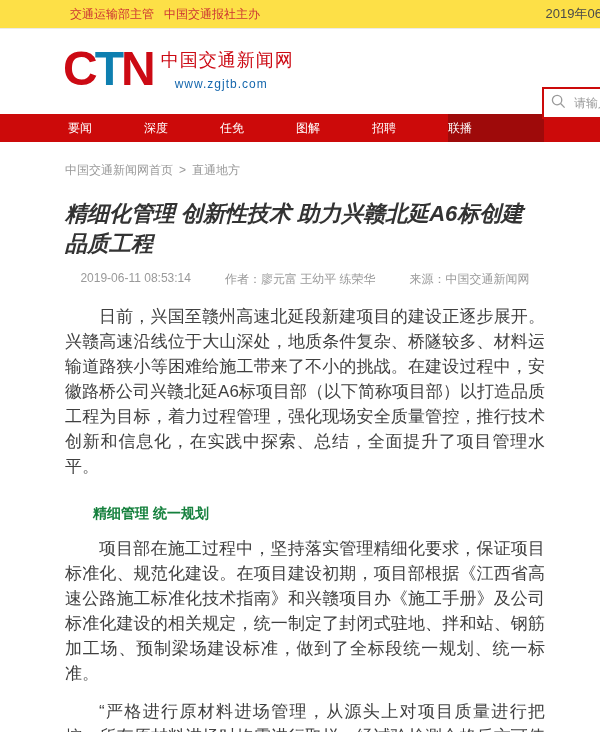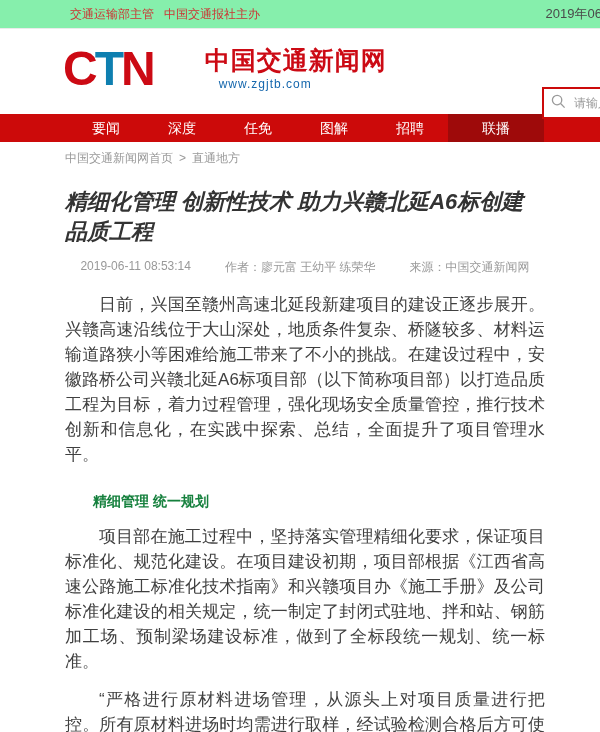--- a/index.html
+++ b/index.html
@@ -3,57 +3,57 @@
 <meta charset="utf-8">
 <style>
   html,body{margin:0;padding:0;}
   body{
     width:600px;height:732px;overflow:hidden;position:relative;
     background:#ffffff;
     font-family:"Liberation Sans","DejaVu Sans",sans-serif;
   }
   
   .topbar{
-    height:28px;background:#86efac;border-bottom:1px solid #ebebeb;
+    height:28px;background:#fde047;border-bottom:1px solid #ebebeb;
     display:flex;align-items:center;justify-content:space-between;
     font-size:12px;
   }
   .topbar-left{padding-left:70px;display:flex;gap:10px;}
   .topbar-left a{color:#cc3333;text-decoration:none;cursor:pointer;}
   .topbar-date{color:#4a4a4a;font-size:13px;white-space:nowrap;margin-right:-2px;}
   
   .header{height:85px;background:#fff;position:relative;}
-  .logo{position:absolute;left:63px;top:15px;display:flex;align-items:flex-start;cursor:pointer;gap:44px;}
+  .logo{position:absolute;left:63px;top:15px;display:flex;align-items:flex-start;cursor:pointer;}
   .logo-ctn{font-size:48px;font-weight:900;line-height:50px;letter-spacing:-3px;}
   .logo-ctn .l-red{color:#cc0a14;}
   .logo-ctn .l-blue{color:#0e7fb0;}
   .logo-textblock{margin-left:8px;padding-top:2px;}
-  .logo-name{font-size:25px;font-weight:bold;color:#cc0a14;line-height:28px;letter-spacing:1px;}
+  .logo-name{font-size:18px;font-weight:normal;color:#cc0a14;line-height:28px;letter-spacing:1px;}
   .logo-url{font-size:12px;font-weight:normal;color:#1567ad;line-height:20px;letter-spacing:1px;padding-left:14px;}
   .search{
     position:absolute;left:542px;top:58px;width:130px;height:28px;
     border:2px solid #cc0a0a;background:#fff;display:flex;align-items:center;padding-left:7px;
   }
   .search svg{flex:0 0 auto;}
   .search input{
     border:none;outline:none;font-size:12px;width:90px;margin-left:6px;
     color:#333;background:transparent;
     font-family:"Liberation Sans","DejaVu Sans",sans-serif;
   }
   .search input::placeholder{color:#9a9a9a;}
   
   .nav{height:28px;background:#cc0a0a;display:flex;width:620px;}
   .nav-spacer{width:68px;}
   .nav a{
-    width:76px;text-align:center;color:#ffffff;font-size:14px;line-height:28px;
+    width:76px;text-align:left;color:#ffffff;font-size:12px;line-height:28px;
     text-decoration:none;cursor:pointer;white-space:nowrap;
   }
   .nav a.nav-last{width:96px;background:#9e0a0a;}
   
-  .breadcrumb{padding:8px 0 0 65px;font-size:12px;color:#999;}
+  .breadcrumb{padding:20px 0 0 65px;font-size:12px;color:#999;}
   .breadcrumb a{color:#999;text-decoration:none;cursor:pointer;}
   .breadcrumb .sep{margin:0 6px;color:#999;}
   
   .article{padding:0 55px 0 65px;}
   .article-title{
     font-size:22px;font-weight:600;color:#333;margin:20px 0 12px;line-height:30px;font-style:italic;
   }
   .article-meta{
     display:flex;justify-content:center;gap:34px;font-size:12px;color:#999;
     margin-bottom:16px;white-space:nowrap;

